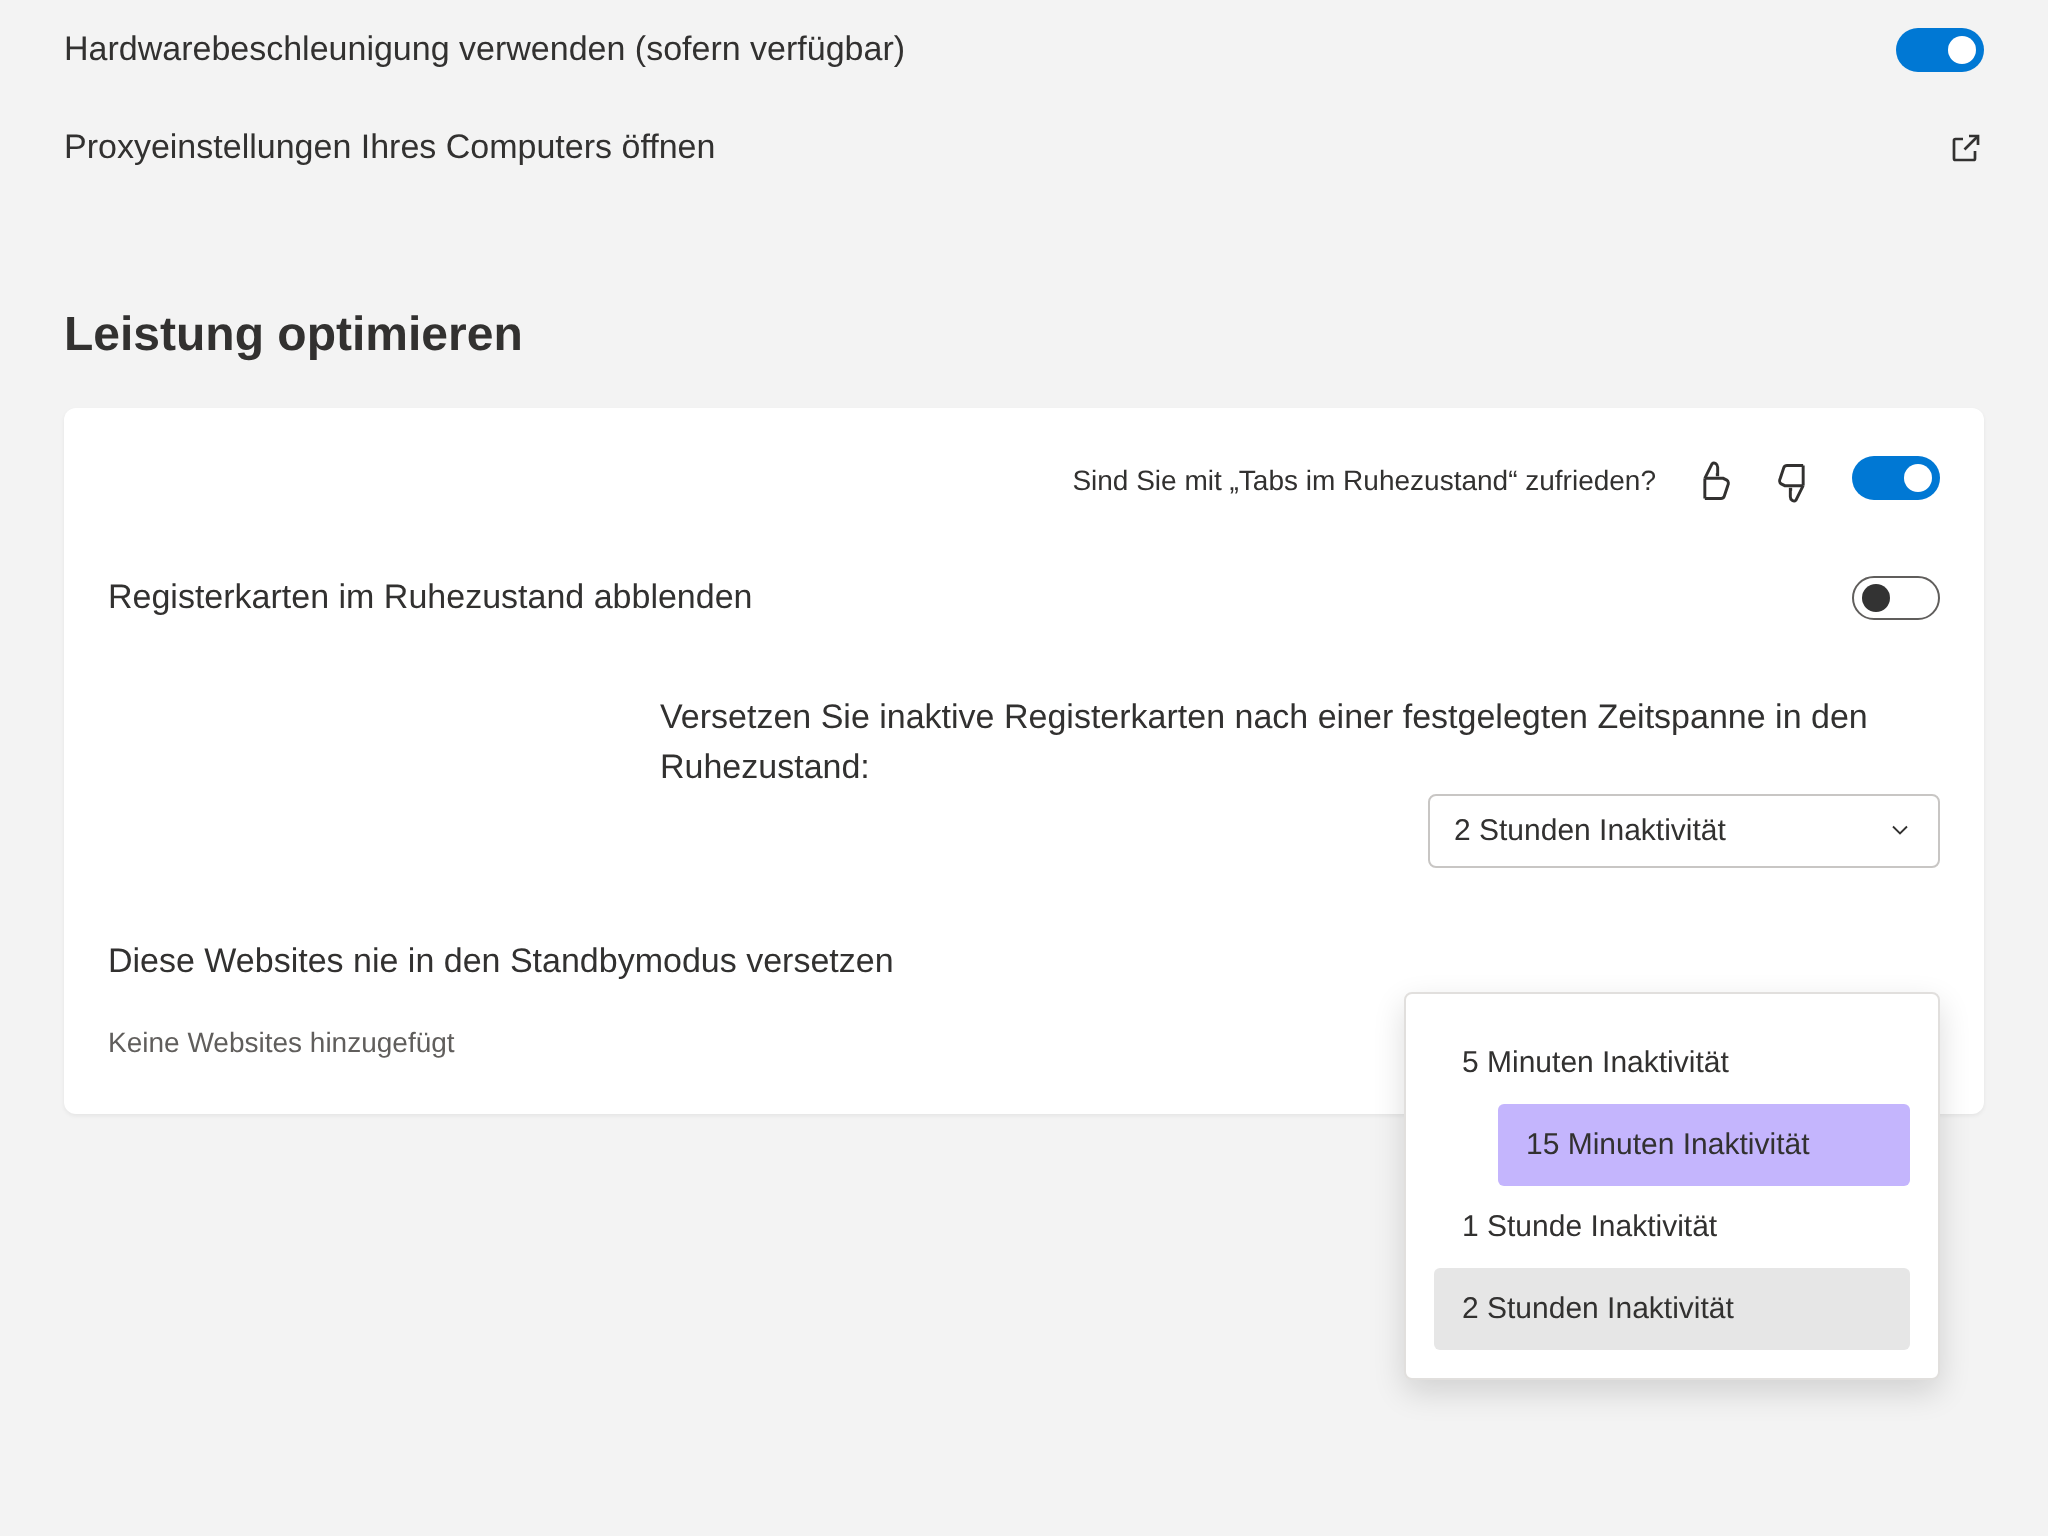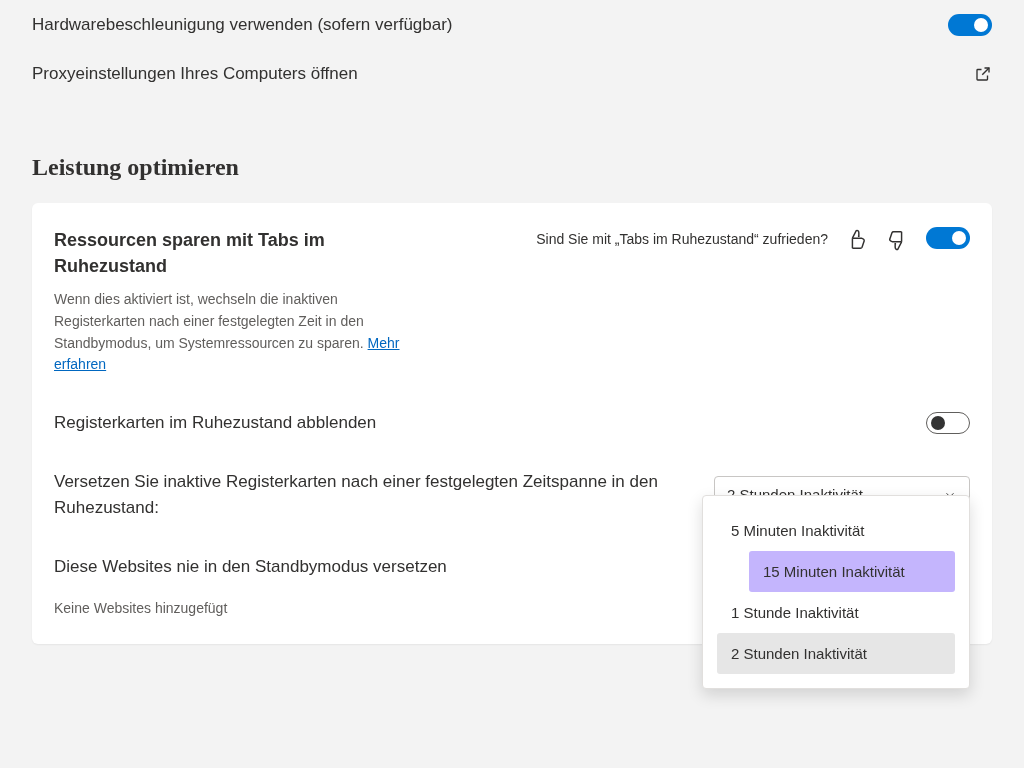--- a/index.html
+++ b/index.html
@@ -52,21 +52,20 @@
     stroke: #323130;
     stroke-width: 1.8;
     fill: none;
     cursor: pointer;
   }
   .section-title {
     font-size: 24px;
     font-weight: 600;
     margin-top: 56px;
     margin-bottom: 22px;
-    font-family: Liberation Serif, serif;
   }
   .card {
     background: #fff;
     border-radius: 6px;
     padding: 24px 22px 28px 22px;
     box-shadow: 0 1px 2px rgba(0,0,0,0.06);
     position: relative;
   }
   .card-top {
     display: flex;
@@ -187,26 +186,20 @@
         <path d="M20 4l-9 9"></path>
         <path d="M18 14v5a1 1 0 0 1-1 1H5a1 1 0 0 1-1-1V7a1 1 0 0 1 1-1h5"></path>
     </svg>
   </div>
 
   <h2 class="section-title">Leistung optimieren</h2>
 
   <div class="card">
 
     <div class="card-top">
-      <div class="card-left">
-        <div class="card-title">Ressourcen sparen mit Tabs im Ruhezustand</div>
-        <div class="card-desc">
-          <span>Wenn dies aktiviert ist, wechseln die inaktiven Registerkarten nach einer festgelegten Zeit in den Standbymodus, um Systemressourcen zu sparen. </span><a class="link">Mehr erfahren</a>
-        </div>
-      </div>
       <div class="card-right">
         <span class="feedback-text">Sind Sie mit „Tabs im Ruhezustand“ zufrieden?</span>
         <svg class="thumb" viewBox="0 0 24 24">
           <path d="M7 10v11"></path>
             <path d="M7 10h10l2 1c1 .5 1 2 .5 3l-2 6c-.3.7-1 1-1.7 1H7"></path>
             <path d="M7 10l4-8c1-1 3 0 3 2v4h-1"></path>
         </svg>
         <svg class="thumb" viewBox="0 0 24 24">
           <path d="M17 14V3"></path>
             <path d="M17 14H7l-2-1c-1-.5-1-2-.5-3l2-6C6.8 3.3 7.5 3 8.2 3H17"></path>
@@ -218,21 +211,21 @@
       </div>
     </div>
 
     <div class="card-row">
       <span class="card-row-label">Registerkarten im Ruhezustand abblenden</span>
       <div class="toggle off">
           <div class="knob"></div>
         </div>
     </div>
 
-    <div class="card-row" style="align-items:center;">
+    <div class="card-row" style="align-items:flex-end;flex-direction:column;">
       <span class="card-row-label">Versetzen Sie inaktive Registerkarten nach einer festgelegten Zeitspanne in den Ruhezustand:</span>
       <div class="dropdown">
         <span>2 Stunden Inaktivität</span>
         <svg class="chevron" viewBox="0 0 24 24">
             <path d="M6 9l6 6 6-6"></path>
           </svg>
       </div>
     </div>
 
     <div class="dropdown-menu">

